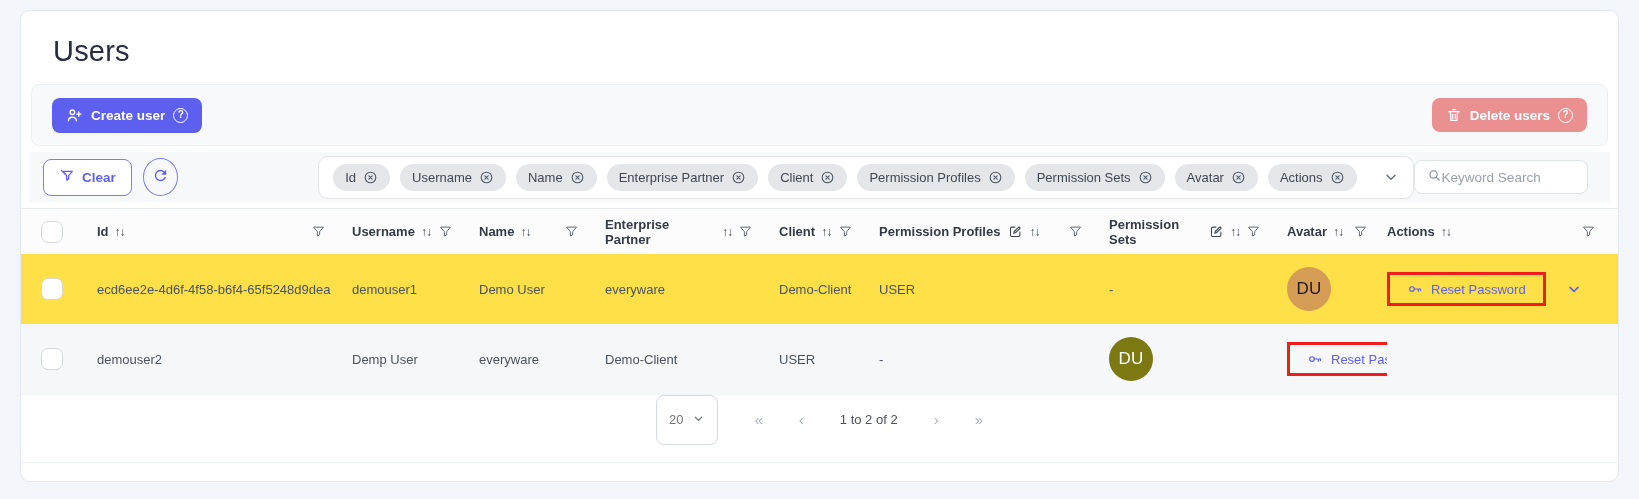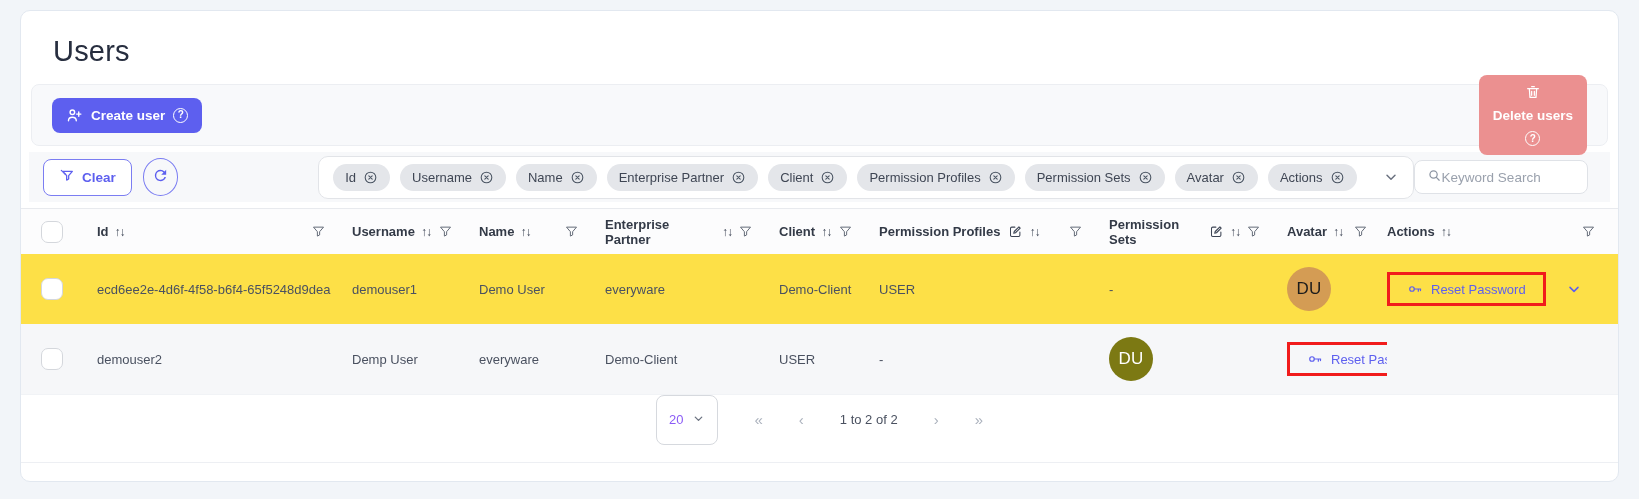--- a/index.html
+++ b/index.html
@@ -31,21 +31,21 @@
     display:flex; align-items:center; justify-content:space-between;
     padding:0 20px;
   }
   .btn {
     display:inline-flex; align-items:center; gap:8px;
     border:none; border-radius:8px; cursor:pointer;
     font-family:inherit; font-size:13.5px; font-weight:700;
     padding:9px 14px; color:#fff;
   }
   .btn-create { background:var(--accent);align-items:center; }
-  .btn-delete { background:var(--danger);flex-direction:column; }
+  .btn-delete { background:var(--danger); }
   .btn svg { display:block; }
   .help-circle {
     width:15px; height:15px; border:1.5px solid #fff; border-radius:50%;
     display:inline-flex; align-items:center; justify-content:center;
     font-size:10px; font-weight:700; line-height:1;
   }
 
   
   .filter-bar {
     margin:6px 8px 0; height:50px;
@@ -133,21 +133,21 @@
   }
 
   
   .pagination {
     height:50px; display:flex; align-items:center; justify-content:center; gap:36px;
     border-top:1px solid #f1f3f6;
   }
   .page-size {
     display:inline-flex; align-items:center; gap:9px;
     border:1px solid #d6d9de; border-radius:8px; background:#fff;
-    padding:16px 12px; font-size:13px; color:#8b5cf6; cursor:pointer; font-family:inherit;
+    padding:16px 12px; font-size:13px; color:#737373; cursor:pointer; font-family:inherit;
   }
   .page-size svg { color:#6b7280; }
   .pg-arrow { background:none; border:none; font-size:15px; color:#aab1bc; cursor:pointer; font-family:inherit; }
   .pg-text { font-size:13px; color:#4a5160; }
 
   .card-footer { margin-top:18px; border-top:1px solid #edeff3; height:26px; }
 </style>
 </head>
 <body>
 

